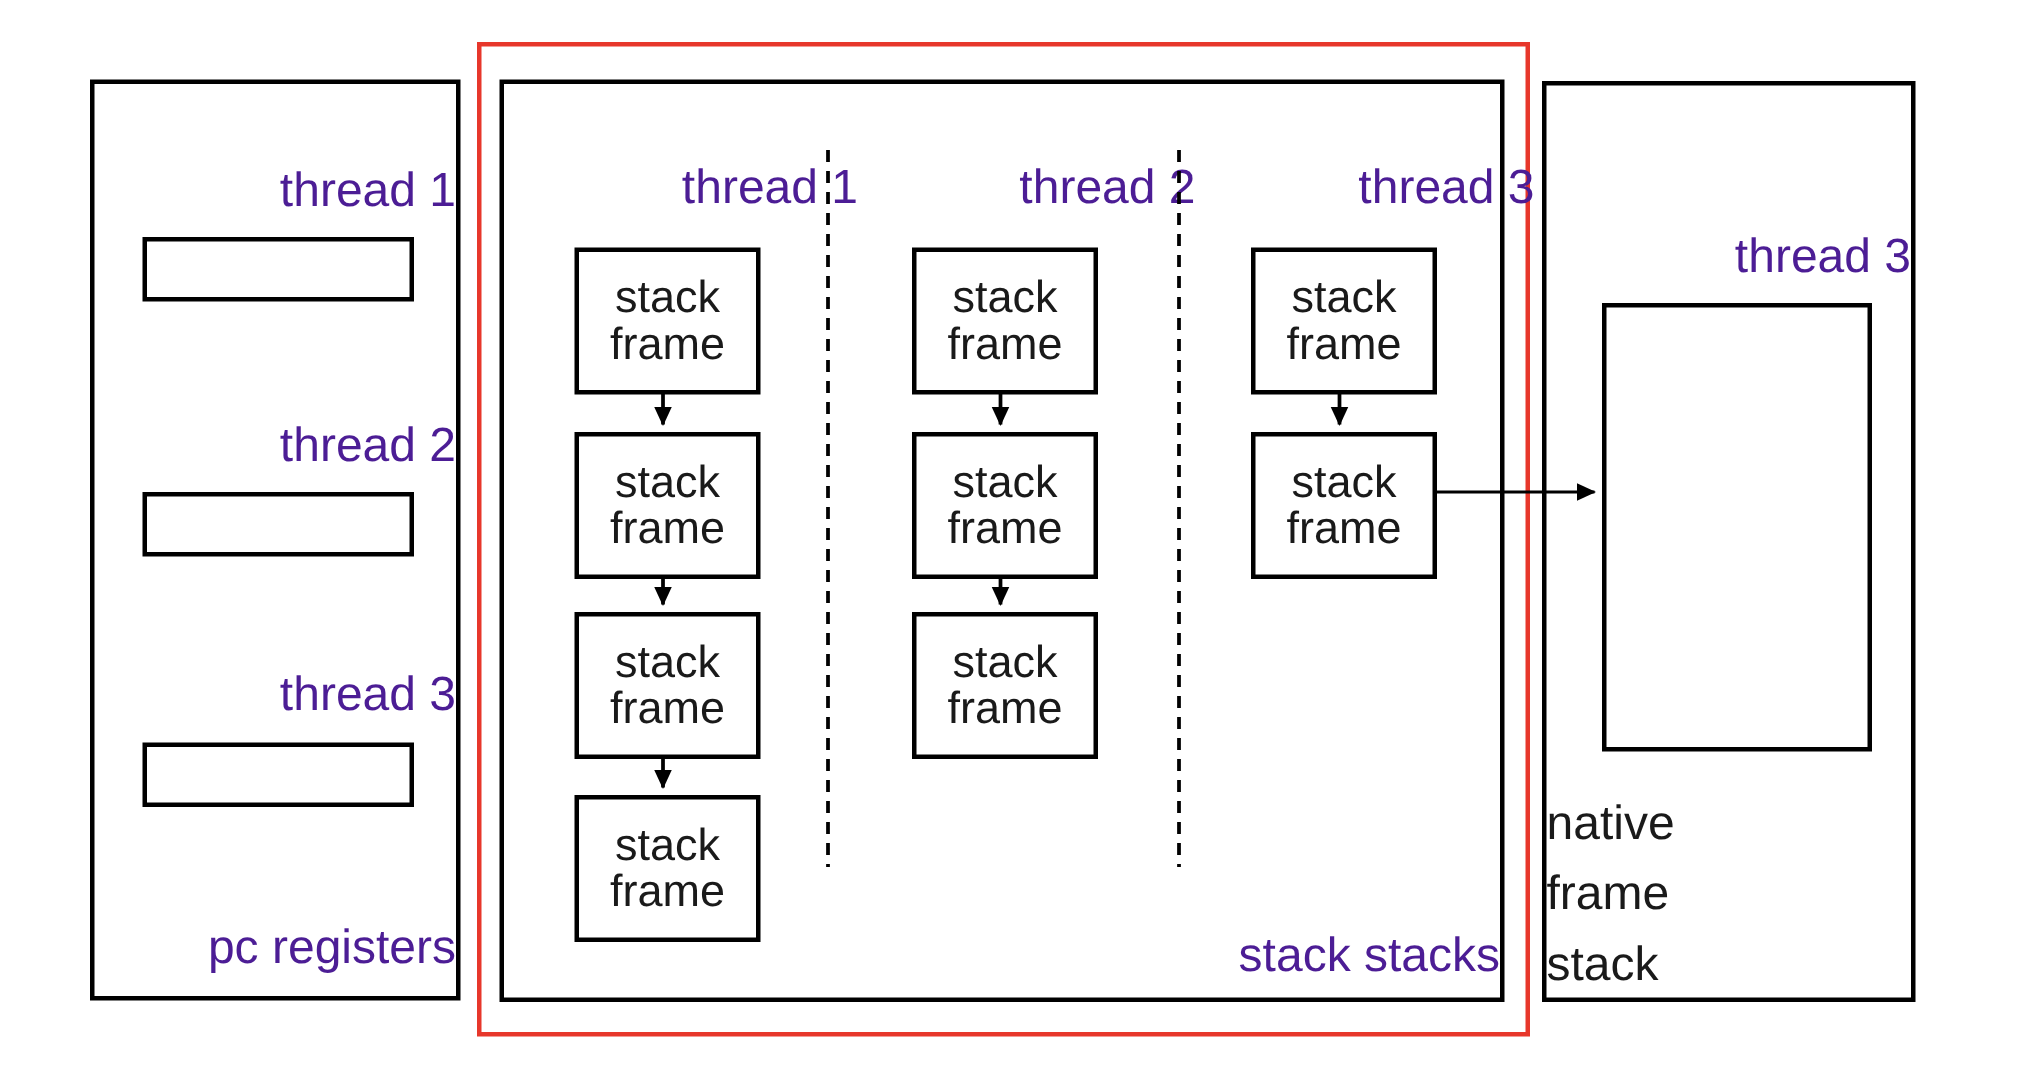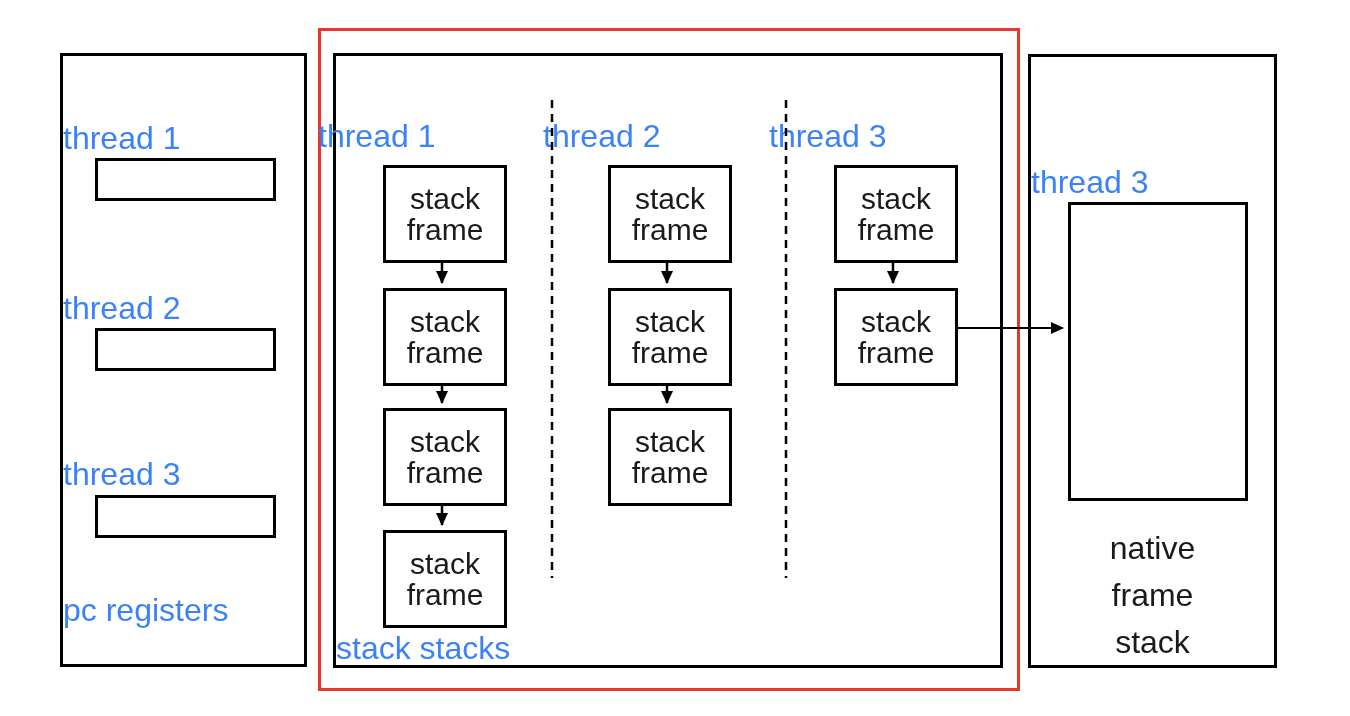--- a/index.html
+++ b/index.html
@@ -8,54 +8,53 @@
     width:1350px;height:716px;
     background:#ffffff;
     font-family:"Liberation Sans","DejaVu Sans",sans-serif;
     color:#1a1a1a;
     overflow:hidden;
   }
   .abs{position:absolute;box-sizing:border-box;}
   .blackbox{border:3px solid #000000;background:#ffffff;}
   .redbox{border:3px solid #e7372b;background:transparent;}
   .lbl{
-    text-align:left;
+    text-align:right;
     font-size:32px;
     line-height:36px;
     white-space:nowrap;
-    color:#3b82f6;
-    margin-top:12px;
+    color:#4c1d95;
   }
   .frame{
     border:3px solid #000000;
     background:#ffffff;
     display:flex;align-items:center;justify-content:center;
     text-align:center;
     font-size:30px;line-height:31px;
   }
   .frame .txt{width:80px;}
-  .multiline{line-height:47px;font-size:32px;text-align:center;}
+  .multiline{line-height:47px;font-size:32px;text-align:left;}
   svg.overlay{position:absolute;left:0;top:0;pointer-events:none;}
 </style>
 </head>
 <body>
 
 <div class="canvas">
 
   <div class="abs blackbox" style="left:60px;top:53px;width:247px;height:614px;">
     <div class="abs lbl" style="left:0;right:0;top:52px;">thread 1</div>
     <div class="abs blackbox" style="left:32px;top:102px;width:181px;height:43px;"></div>
 
     <div class="abs lbl" style="left:0;right:0;top:222px;">thread 2</div>
     <div class="abs blackbox" style="left:32px;top:272px;width:181px;height:43px;"></div>
 
     <div class="abs lbl" style="left:0;right:0;top:388px;">thread 3</div>
     <div class="abs blackbox" style="left:32px;top:439px;width:181px;height:43px;"></div>
 
-    <div class="abs lbl" style="left:0;right:0;top:524px;">pc registers</div>
+    <div class="abs lbl" style="left:0;right:0;top:557px;">pc registers</div>
   </div>
 
   <div class="abs redbox" style="left:318px;top:28px;width:702px;height:663px;"></div>
 
   <div class="abs blackbox" style="left:333px;top:53px;width:670px;height:615px;">
 
     <div class="abs lbl" style="left:-18px;top:50px;width:254px;">thread 1</div>
     <div class="abs frame" style="left:47px;top:109px;width:124px;height:98px;">
       <span class="txt">stack frame</span>
       </div>

